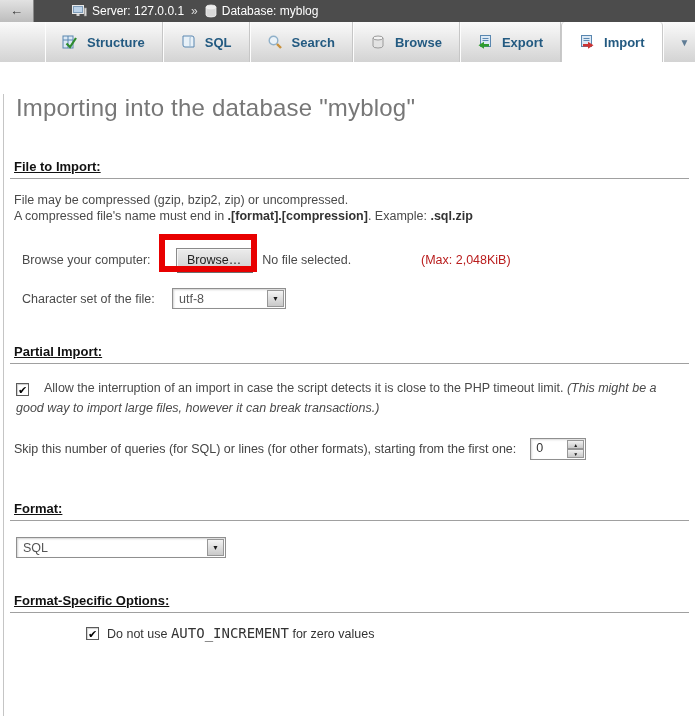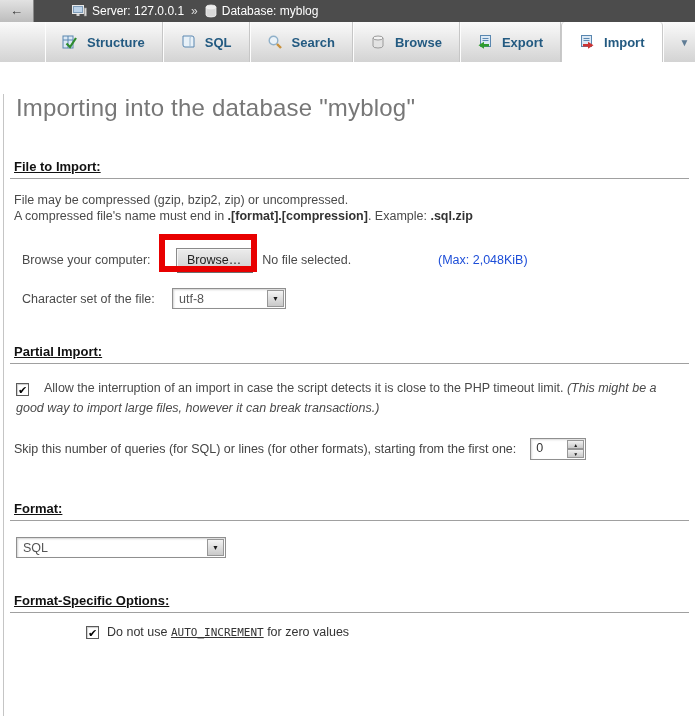--- a/index.html
+++ b/index.html
@@ -69,21 +69,21 @@
   .upload-label { width:146px; margin-left:12px; flex:0 0 auto; color:#4a4a4a; }
   .browse-btn {
     margin-left:8px; padding:4px 10px;
     background:linear-gradient(#ececec,#cfcfcf);
     border:1px solid #8a8a8a;
     box-shadow:1px 1px 0 #6e6e6e, inset 1px 1px 0 #f6f6f6;
     font-family:"Liberation Sans", sans-serif; font-size:12.5px; color:#222;
     cursor:pointer;
   }
   .nofile { margin-left:10px; color:#4a4a4a; }
-  .maxsize { position:absolute; left:428px; color:#1d4ed8; }
+  .maxsize { position:absolute; left:411px; color:#b91c1c; }
   .red-box {
     position:absolute; left:149px; top:-11px; width:98px; height:38px;
     border:6px solid #e80000; pointer-events:none; z-index:5;
   }
   .charset-row { margin:13px 0 0 12px; }
   .charset-label { width:150px; flex:0 0 auto; color:#4a4a4a; }
   
   .xselect {
     display:inline-flex; align-items:center; height:21px;
     border:1px solid #8f8f8f; background:#fff;
@@ -122,21 +122,21 @@
   }
   .spinner .val { flex:1; padding:2px 0 0 5px; color:#333; }
   .spinner .btns { width:17px; display:flex; flex-direction:column; margin:1px; }
   .spinner .sbtn {
     flex:1; background:linear-gradient(#f1f1f1,#c9c9c9); border:1px solid #979797;
     display:flex; align-items:center; justify-content:center;
     font-size:5px; color:#1a1a1a; cursor:pointer;
   }
   .fso-row1 { margin:24px 0 0 88px; }
   .fso-row2 { margin:12px 0 0 76px; display:flex; align-items:center; gap:8px; color:#333; }
-  .mono { font-family:"DejaVu Sans Mono", monospace; font-size:11px; letter-spacing:0;text-decoration:underline; }
+  .mono { font-family:"DejaVu Sans Mono", monospace; font-size:14px; letter-spacing:0; }
   .bold { font-weight:bold; color:#333; }
 </style>
 </head>
 <body>
 
 <div class="topbar">
   <div class="backbtn">
     <span>←</span>
   </div>
   <div class="crumbs">

